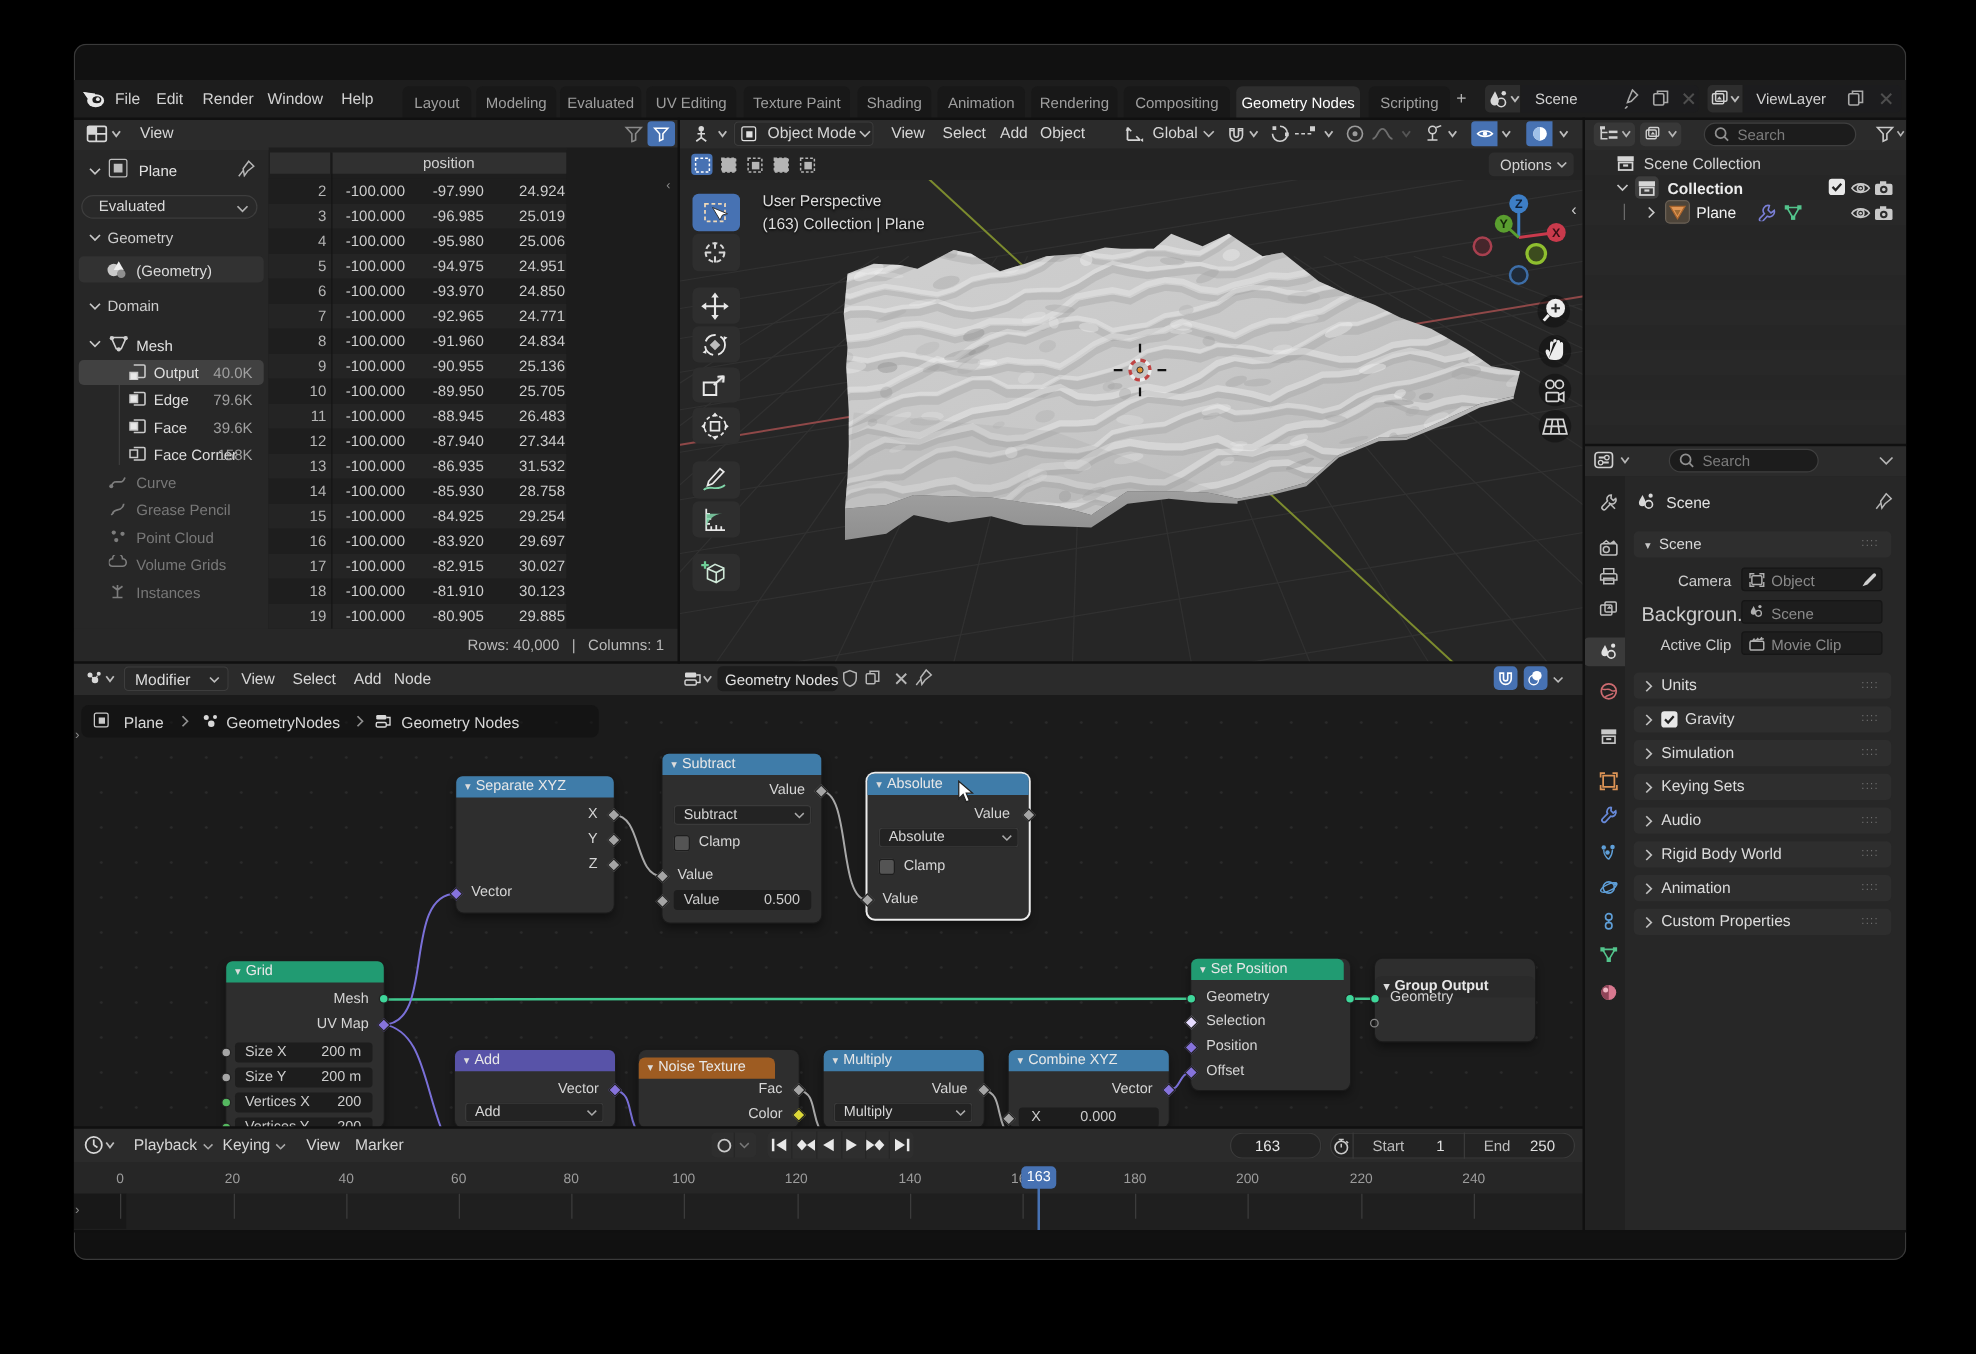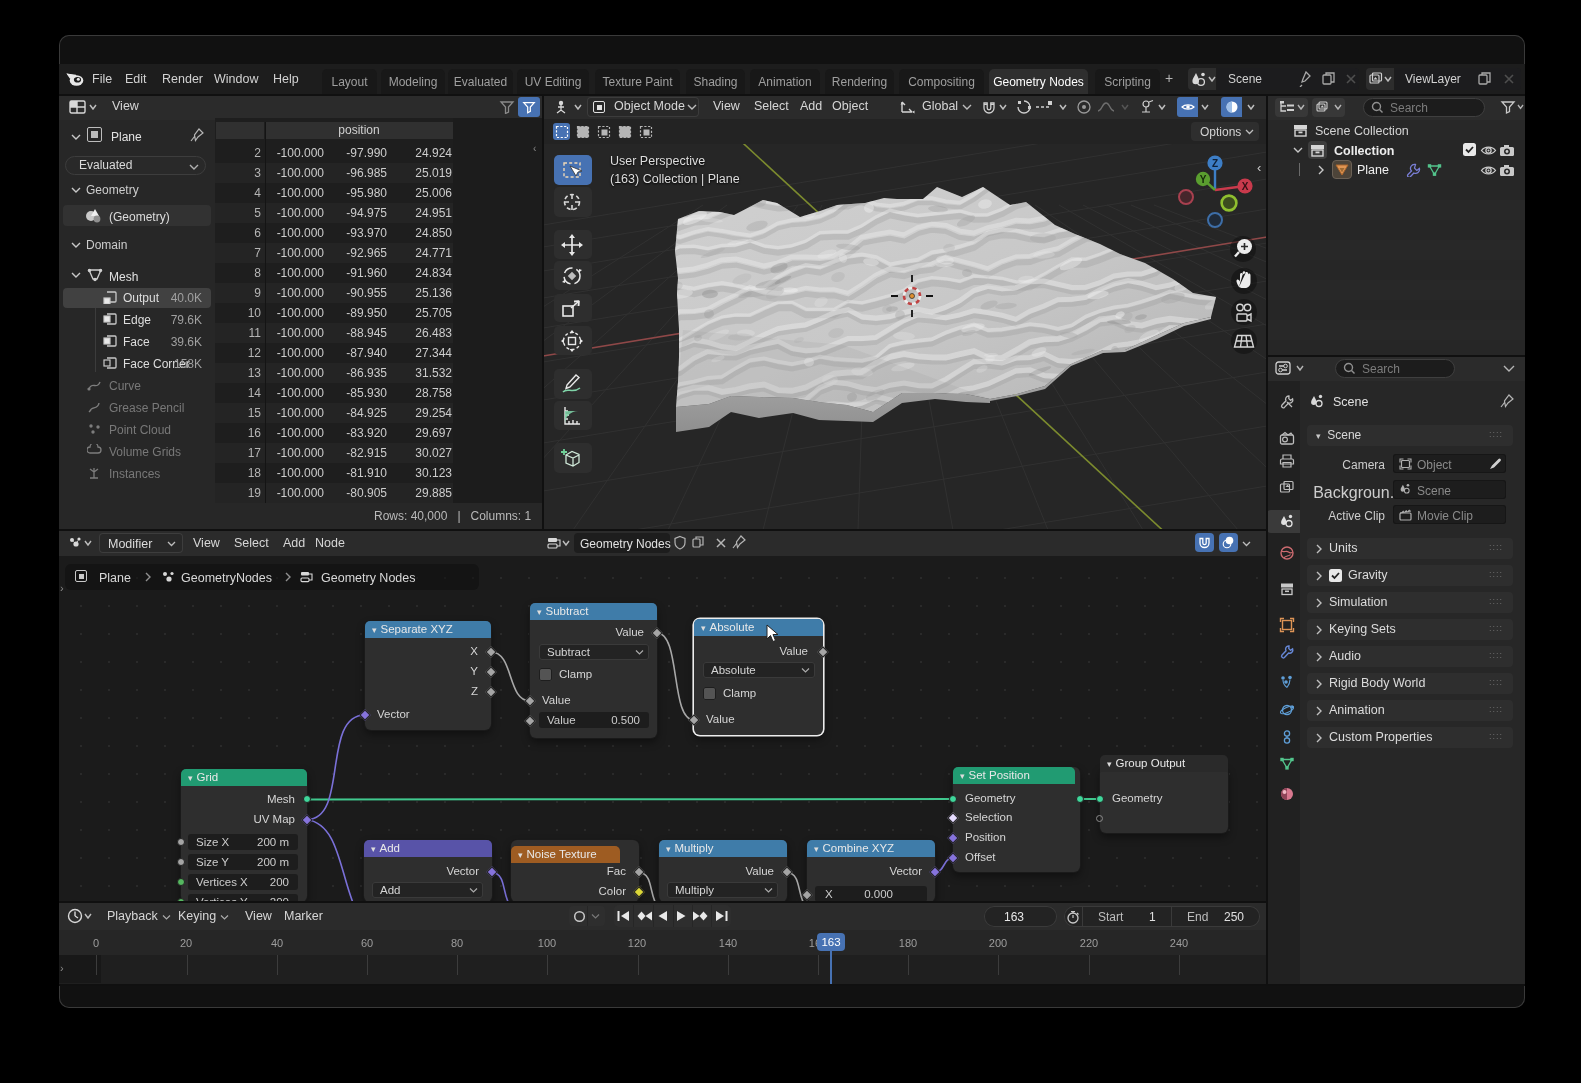--- a/index.html
+++ b/index.html
@@ -1143,21 +1143,21 @@
 <div class="nlab" style="left:906px; top:262px;">Geometry</div>
 <div class="sock ci" style="left:889.8px; top:264.8px; background:#3fd79b;"></div>
 <div class="sock ci" style="left:1016.8px; top:264.8px; background:#3fd79b;"></div>
 <div class="nlab" style="left:906px; top:281px;">Selection</div>
 <div class="sock sq" style="left:890.2px; top:284.2px; background:#e6dcff;"></div>
 <div class="nlab" style="left:906px; top:301px;">Position</div>
 <div class="sock sq" style="left:890.2px; top:304.2px; background:#8673dc;"></div>
 <div class="nlab" style="left:906px; top:321px;">Offset</div>
 <div class="sock sq" style="left:890.2px; top:324.2px; background:#8673dc;"></div>
 <div class="node" style="left:1041px; top:237px; width:128px; height:66px; box-shadow:0 0 0 1px #1a1a1a, 0 4px 8px rgba(0,0,0,0.45);"></div>
-<div class="nhead" style="left:1041px; top:225px; width:128px; background:#2a2a2a;"><span class="nchev">▾</span>Group Output</div>
+<div class="nhead" style="left:1041px; top:251px; width:128px; background:#2a2a2a;font-weight:bold;"><span class="nchev">▾</span>Group Output</div>
 <div class="nlab" style="left:1053px; top:262px;">Geometry</div>
 <div class="sock ci" style="left:1036.8px; top:264.8px; background:#3fd79b;"></div>
 <div class="abs" style="left:1036.8px; top:285.3px; width:7px; height:7px; border:1.3px solid #8a8a8a; border-radius:50%;"></div>
 </div>
   <div class="area" id="timeline">
 <div class="hdr" style="height:28px; background:#2b2b2b;"></div>
 <svg width="28" height="16" style="left:8px; top:6px;" viewBox="0 0 28 16">
 <circle cx="8" cy="8" r="6.5" fill="none" stroke="#d8d8d8" stroke-width="1.4"></circle>
 <path d="M8,8 L8,3.5 M8,8 L11,10" stroke="#d8d8d8" stroke-width="1.4"></path>
 <path d="M18,6 l3,4 l3,-4" fill="none" stroke="#bdbdbd" stroke-width="1.4"></path>

